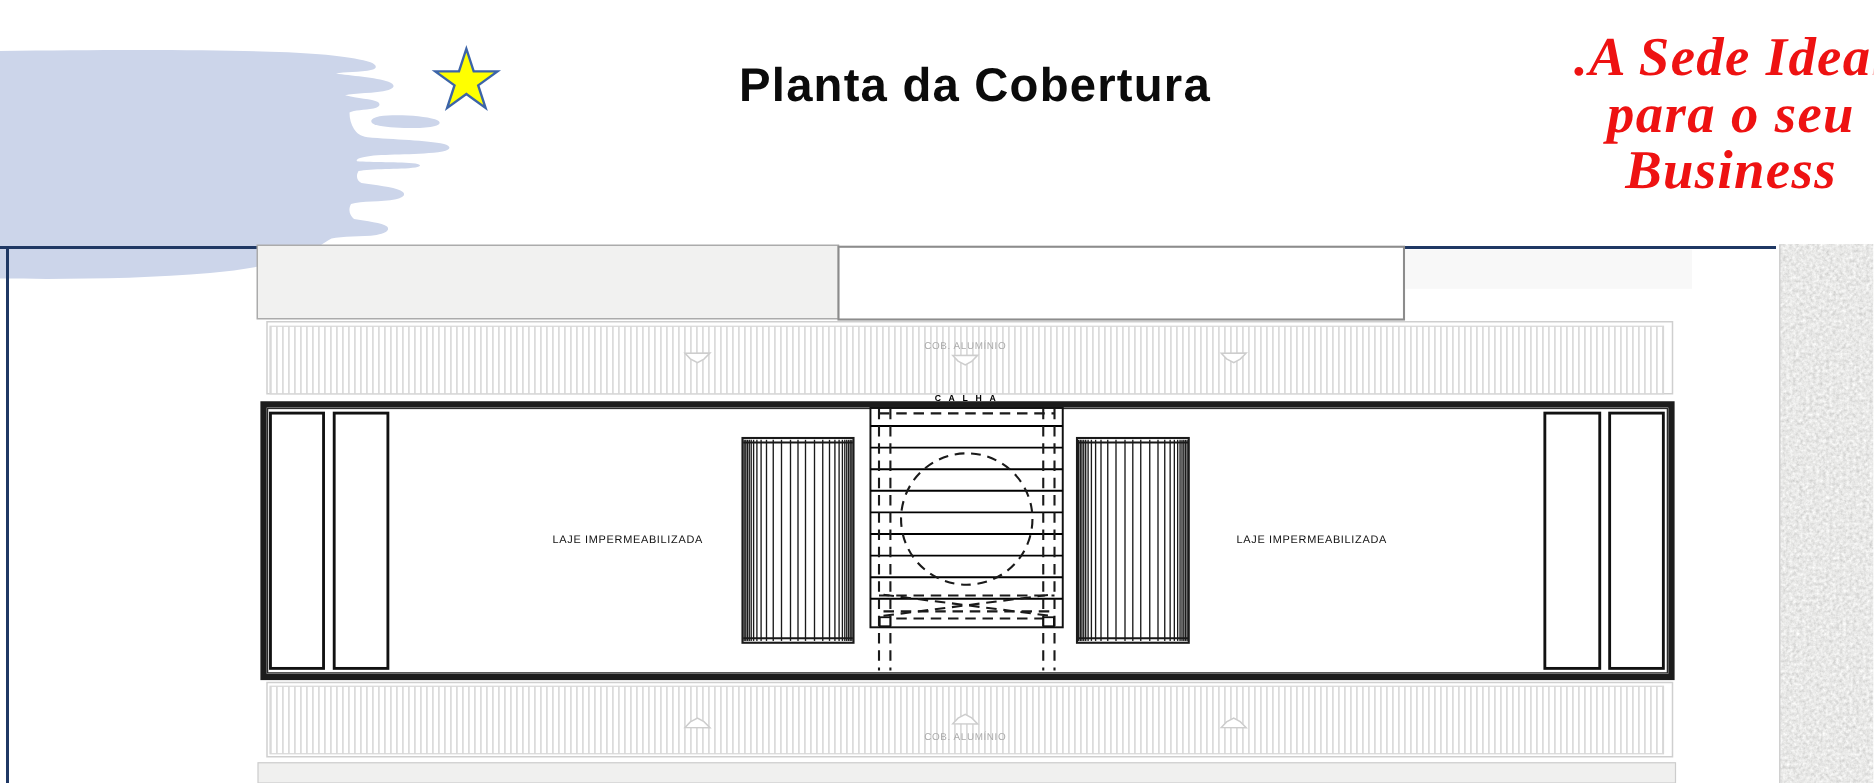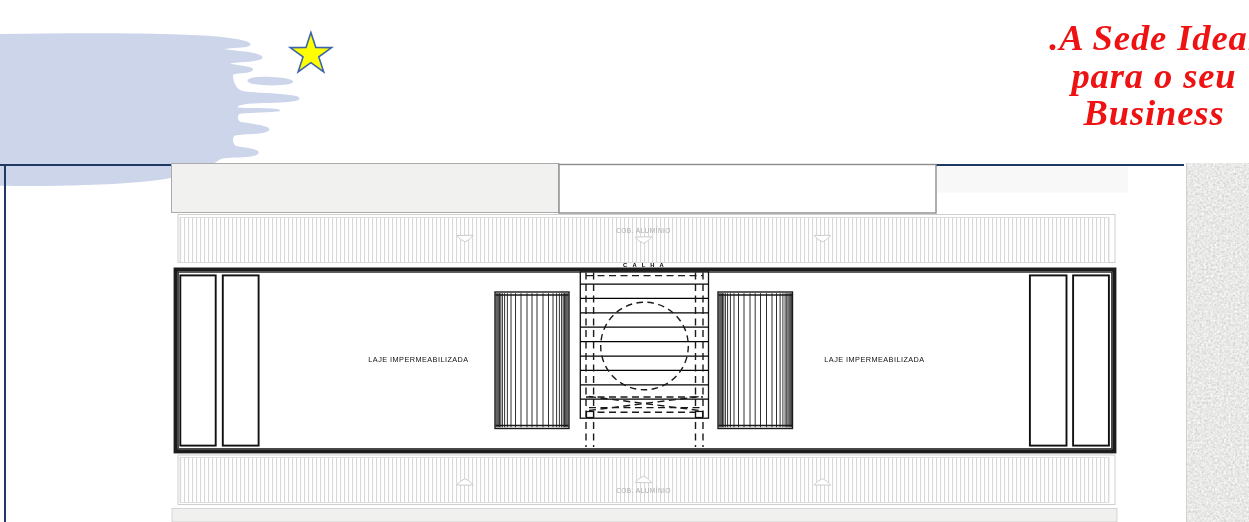--- a/index.html
+++ b/index.html
@@ -218,19 +218,21 @@
 
 <line x1="589" y1="396.5" x2="700" y2="410.5"></line>
 <line x1="589" y1="410.5" x2="700" y2="396.5"></line>
 </g>
 
 <rect x="586.5" y="411.5" width="7" height="6" fill="#ffffff" stroke="#111111" stroke-width="1.2"></rect>
 
 <rect x="695.6" y="411.5" width="7" height="6" fill="#ffffff" stroke="#111111" stroke-width="1.2"></rect>
 </svg>
 
+<div class="abs" style="left:340px; top:38px; width:620px; text-align:center;
+     font-weight:bold; font-size:31.5px; letter-spacing:0.8px; color:#0b0b0b;">Planta da Cobertura</div>
 
 <div class="abs" style="left:1034px; top:19px; width:240px; text-align:center;
      font-family:'Liberation Serif', serif; font-style:italic; font-weight:bold;
      font-size:36.5px; line-height:37.5px; letter-spacing:0.9px; color:#ee1212; white-space:nowrap;">
 .A Sede Ideal<br>para o seu<br>Business</div>
 
 </div>
 
 </body></html>

